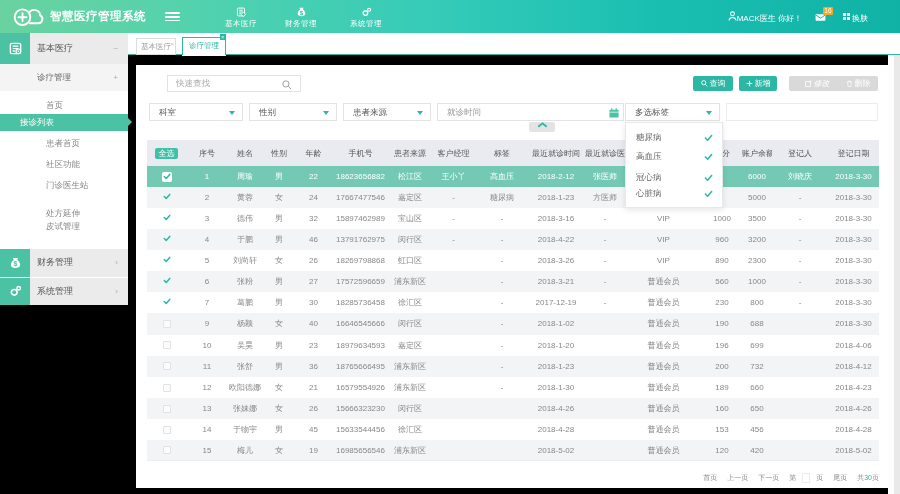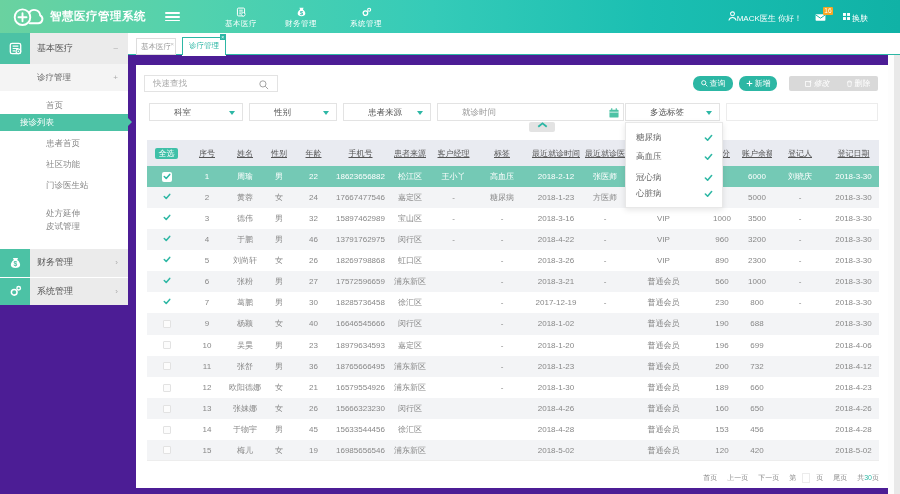--- a/index.html
+++ b/index.html
@@ -1,18 +1,18 @@
 <!DOCTYPE html>
 <html><head>
 <meta charset="utf-8">
 <style>
 * { margin:0; padding:0; box-sizing:border-box; }
 html,body { width:900px; height:494px; overflow:hidden; }
 body { font-family:"Liberation Sans", sans-serif; background:#efefef; }
-#page { position:relative; width:900px; height:494px; overflow:hidden; background:#4c1d95; }
+#page { position:relative; width:900px; height:494px; overflow:hidden; background:#000000; }
 
 
 #topbar { position:absolute; left:0; top:0; width:900px; height:33px;
   background:linear-gradient(90deg,#6ad2a0 0%,#52d2ae 22%,#35cbb8 48%,#1bbfb2 72%,#10b2a6 100%); }
 #title { position:absolute; left:50px; top:9px; color:#fff; font-size:11.5px; font-weight:bold; letter-spacing:0.5px; }
 #burger { position:absolute; left:165px; top:12px; width:15px; }
 #burger div { height:1.8px; background:#fff; margin-bottom:2px; border-radius:1px; }
 .topnav { position:absolute; top:0; height:32px; color:#fff; text-align:center; font-size:7.5px; width:44px; }
 .topnav .ic { height:9px; margin-top:7px; }
 .topnav .tx { margin-top:3px; letter-spacing:0.5px; }
@@ -32,33 +32,33 @@
 .tab { position:absolute; top:4.5px; height:17px; background:#fff; font-size:7.5px; line-height:16px; text-align:center; z-index:2; }
 #tab1 { left:8px; width:40px; border:1px solid #ddd; color:#999; }
 #tab2 { left:54px; width:44px; border:1px solid #2db7a5; border-bottom:none; color:#2db7a5; height:18.5px; }
 #tab1 .x { position:absolute; right:1px; top:-3px; font-size:6px; color:#bbb; }
 #tab2 .xbox { position:absolute; right:-1px; top:-4px; width:6.5px; height:6.5px; background:#2db7a5; color:#fff; font-size:5px; line-height:6px; text-align:center; }
 #tabgap { position:absolute; left:182px; top:53px; width:44px; height:2.5px; background:#fff; z-index:2; }
 
 
 #panel { position:absolute; left:136px; top:65px; width:752px; height:423px; background:#fff; font-size:8px; }
 
-#searchbox { position:absolute; left:8px; top:10px; width:134px; height:17px; border:1px solid #e3e3e3; font-size:8.5px; color:#aaa; line-height:15px; padding-left:8px; }
+#searchbox { position:absolute; left:31px; top:10px; width:134px; height:17px; border:1px solid #e3e3e3; font-size:8.5px; color:#aaa; line-height:15px; padding-left:8px; }
 .btn { position:absolute; top:11px; height:15px; border-radius:2px; color:#fff; font-size:8px; text-align:center; line-height:15px; }
-.btn.teal { background:#2cb7a4;border-radius:7px; }
+.btn.teal { background:#2cb7a4; }
 .btn.gray { background:#d9d9d9; }
 .btn svg { vertical-align:-1px; margin-right:2px; }
 
-.filter { position:absolute; top:38px; height:18px; border:1px solid #e3e3e3; font-size:8.5px; color:#555; line-height:16px; padding-left:24px; background:#fff; }
+.filter { position:absolute; top:38px; height:18px; border:1px solid #e3e3e3; font-size:8.5px; color:#555; line-height:16px; padding-left:9px; background:#fff; }
 .filter .caret { position:absolute; right:7px; top:7px; width:0; height:0; border-left:3.5px solid transparent; border-right:3.5px solid transparent; border-top:4px solid #2db7a5; }
 #chevbtn { position:absolute; left:393px; top:57px; width:26px; height:9.5px; background:#e3e3e3; border-radius:2px; text-align:center; line-height:7px; }
 
 
 #tbl { position:absolute; left:11px; top:75px; width:732px; border-bottom:1px solid #ededed; border-collapse:collapse; table-layout:fixed; font-size:8px; color:#888; }
-#tbl th { background:#e9ebf1; color:#555; font-weight:normal; height:26px; font-size:8px; overflow:hidden; white-space:nowrap;text-decoration:underline; }
+#tbl th { background:#e9ebf1; color:#555; font-weight:normal; height:26px; font-size:8px; overflow:hidden; white-space:nowrap; }
 #tbl td { height:21.07px; text-align:center; white-space:nowrap; overflow:hidden; }
 #tbl tr.sel td { background:#74c9b5; color:#fff; }
 #tbl tr.odd td { background:#f3f4f6; }
 .badge { display:inline-block; background:#3fc0a8; color:#fff; border-radius:2px; width:23px; height:11px; line-height:11px; font-size:8px; }
 .box { display:inline-block; width:8px; height:8px; border:1px solid #e2e2e2; background:#fcfcfc; vertical-align:middle; border-radius:1px; }
 .selchk { display:inline-block; width:10px; height:10px; background:#fff; border-radius:2px; color:#2fb8a5; font-size:8px; line-height:10px; font-weight:bold; vertical-align:middle; }
 
 #pager { position:absolute; right:9px; top:408px; font-size:7px; color:#888; white-space:nowrap; }
 #pager span { margin-left:10px; }
 

